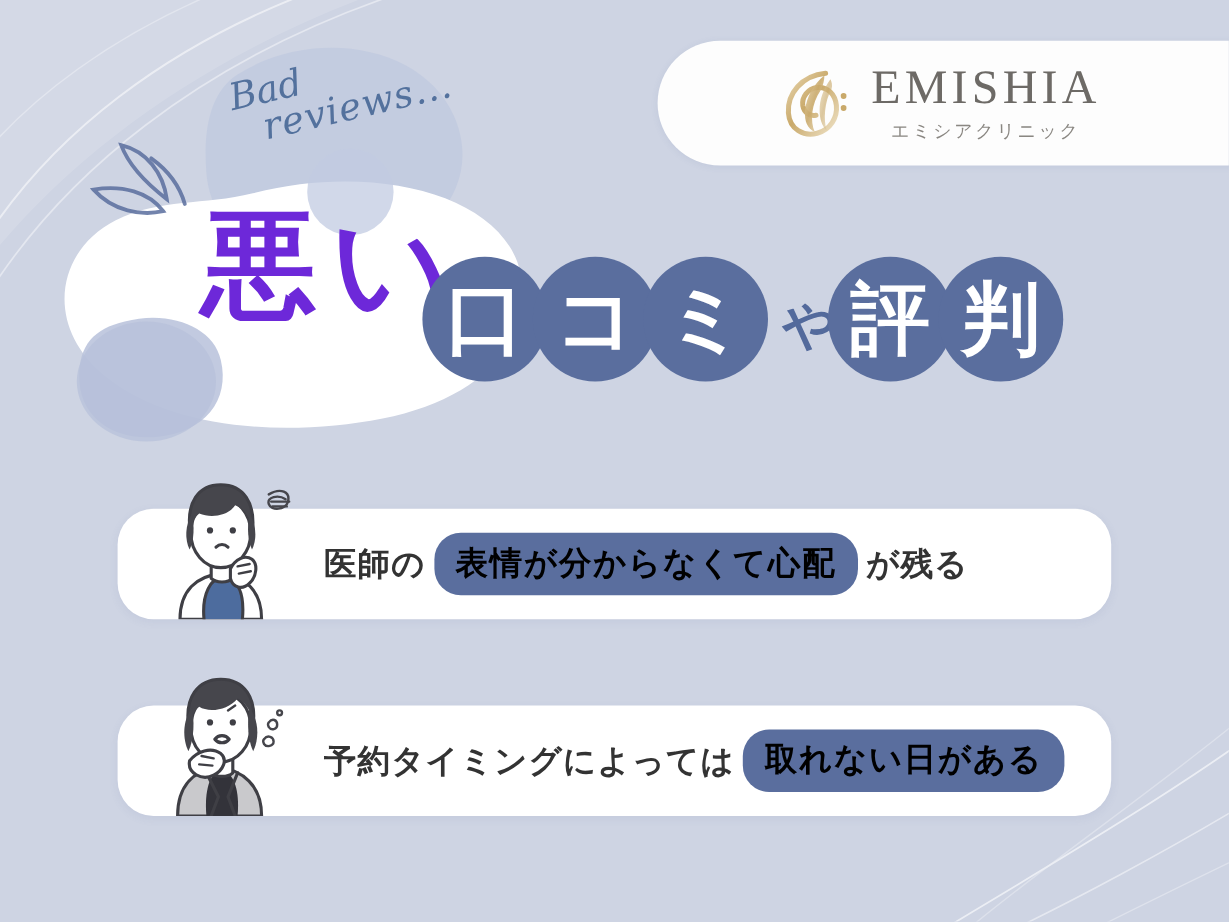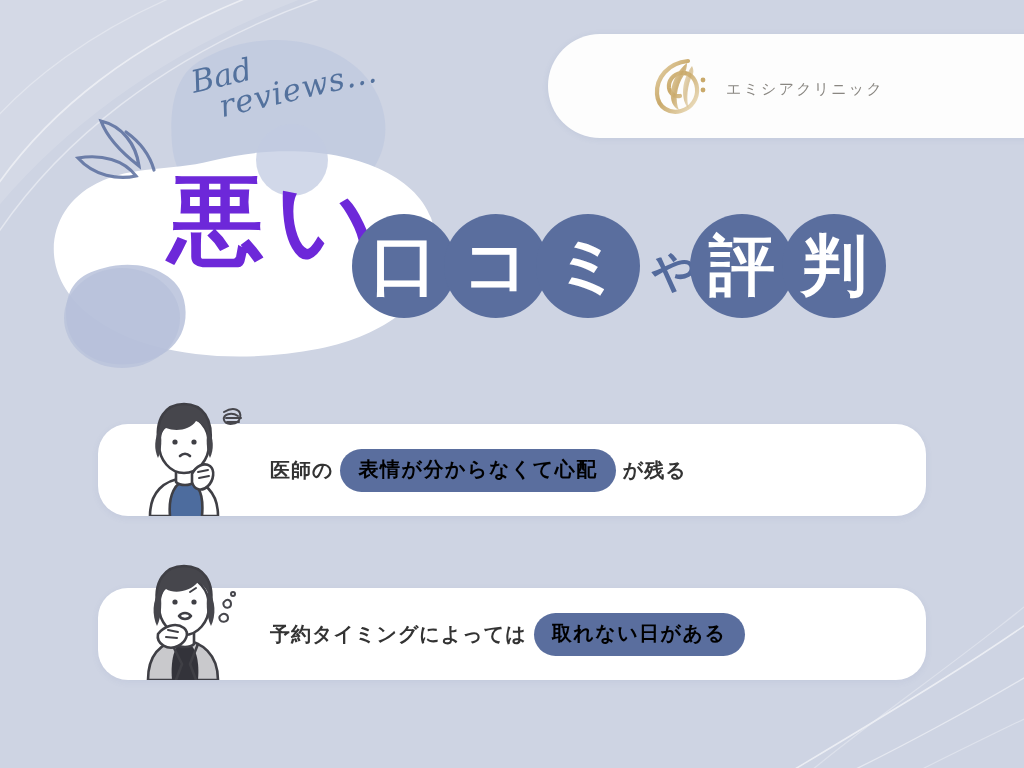--- a/index.html
+++ b/index.html
@@ -82,21 +82,21 @@
     display:flex; align-items:center;
     box-shadow:0 2px 7px rgba(95,115,165,.09);
   }
   #card-1 { top:424px; }
   #card-2 { top:556px;margin-top:32px; }
 
   .avatar { position:absolute; left:22px; bottom:0; width:128px; height:128px; }
   .card-text {
     margin-left:172px;
     display:flex; align-items:center;
-    font-size:20px; color:#333; font-weight:700;
+    font-size:27px; color:#333; font-weight:700;
     letter-spacing:1px;
     font-family:"DejaVu Sans",sans-serif;
     white-space:nowrap;
   }
   .pill-hl {
     background:#5a6e9e; color:#000000;
     border-radius:22px;
     padding:7px 18px 9px;
     margin:0 7px;
     letter-spacing:1.5px;
@@ -158,20 +158,21 @@
                  C48,24 41,18 33,19 C25,20 20,27 21,34 C22,40 27,43 32,42" fill="none" stroke="url(#goldGrad)" stroke-width="4.2" stroke-linecap="round"></path>
         <path d="M39,9 C30,16 24,27 23,38 C22,47 25,53 31,56
                  C27,47 28,33 36,21 C38,17 39,13 39,9 Z" fill="url(#goldGrad)" opacity=".9"></path>
         <path d="M44,12 C38,20 35,29 35,38 C35,45 37,51 41,55
                  C38,46 39,31 45,20 C46,17 45,14 44,12 Z" fill="url(#goldGrad)" opacity=".65"></path>
         <circle cx="55" cy="26" r="2.4" fill="#c9a96a"></circle>
         <circle cx="55" cy="36" r="2.4" fill="#c9a96a"></circle>
       </svg>
     </span>
     <span class="logo-text-wrap">
+      <span class="logo-name">EMISHIA</span>
       <span class="logo-sub">エミシアクリニック</span>
     </span>
   </div>
 </div>
 
 <div class="script-word">
   <span>Bad</span>
   <span class="l2">reviews...</span>
 </div>
 

